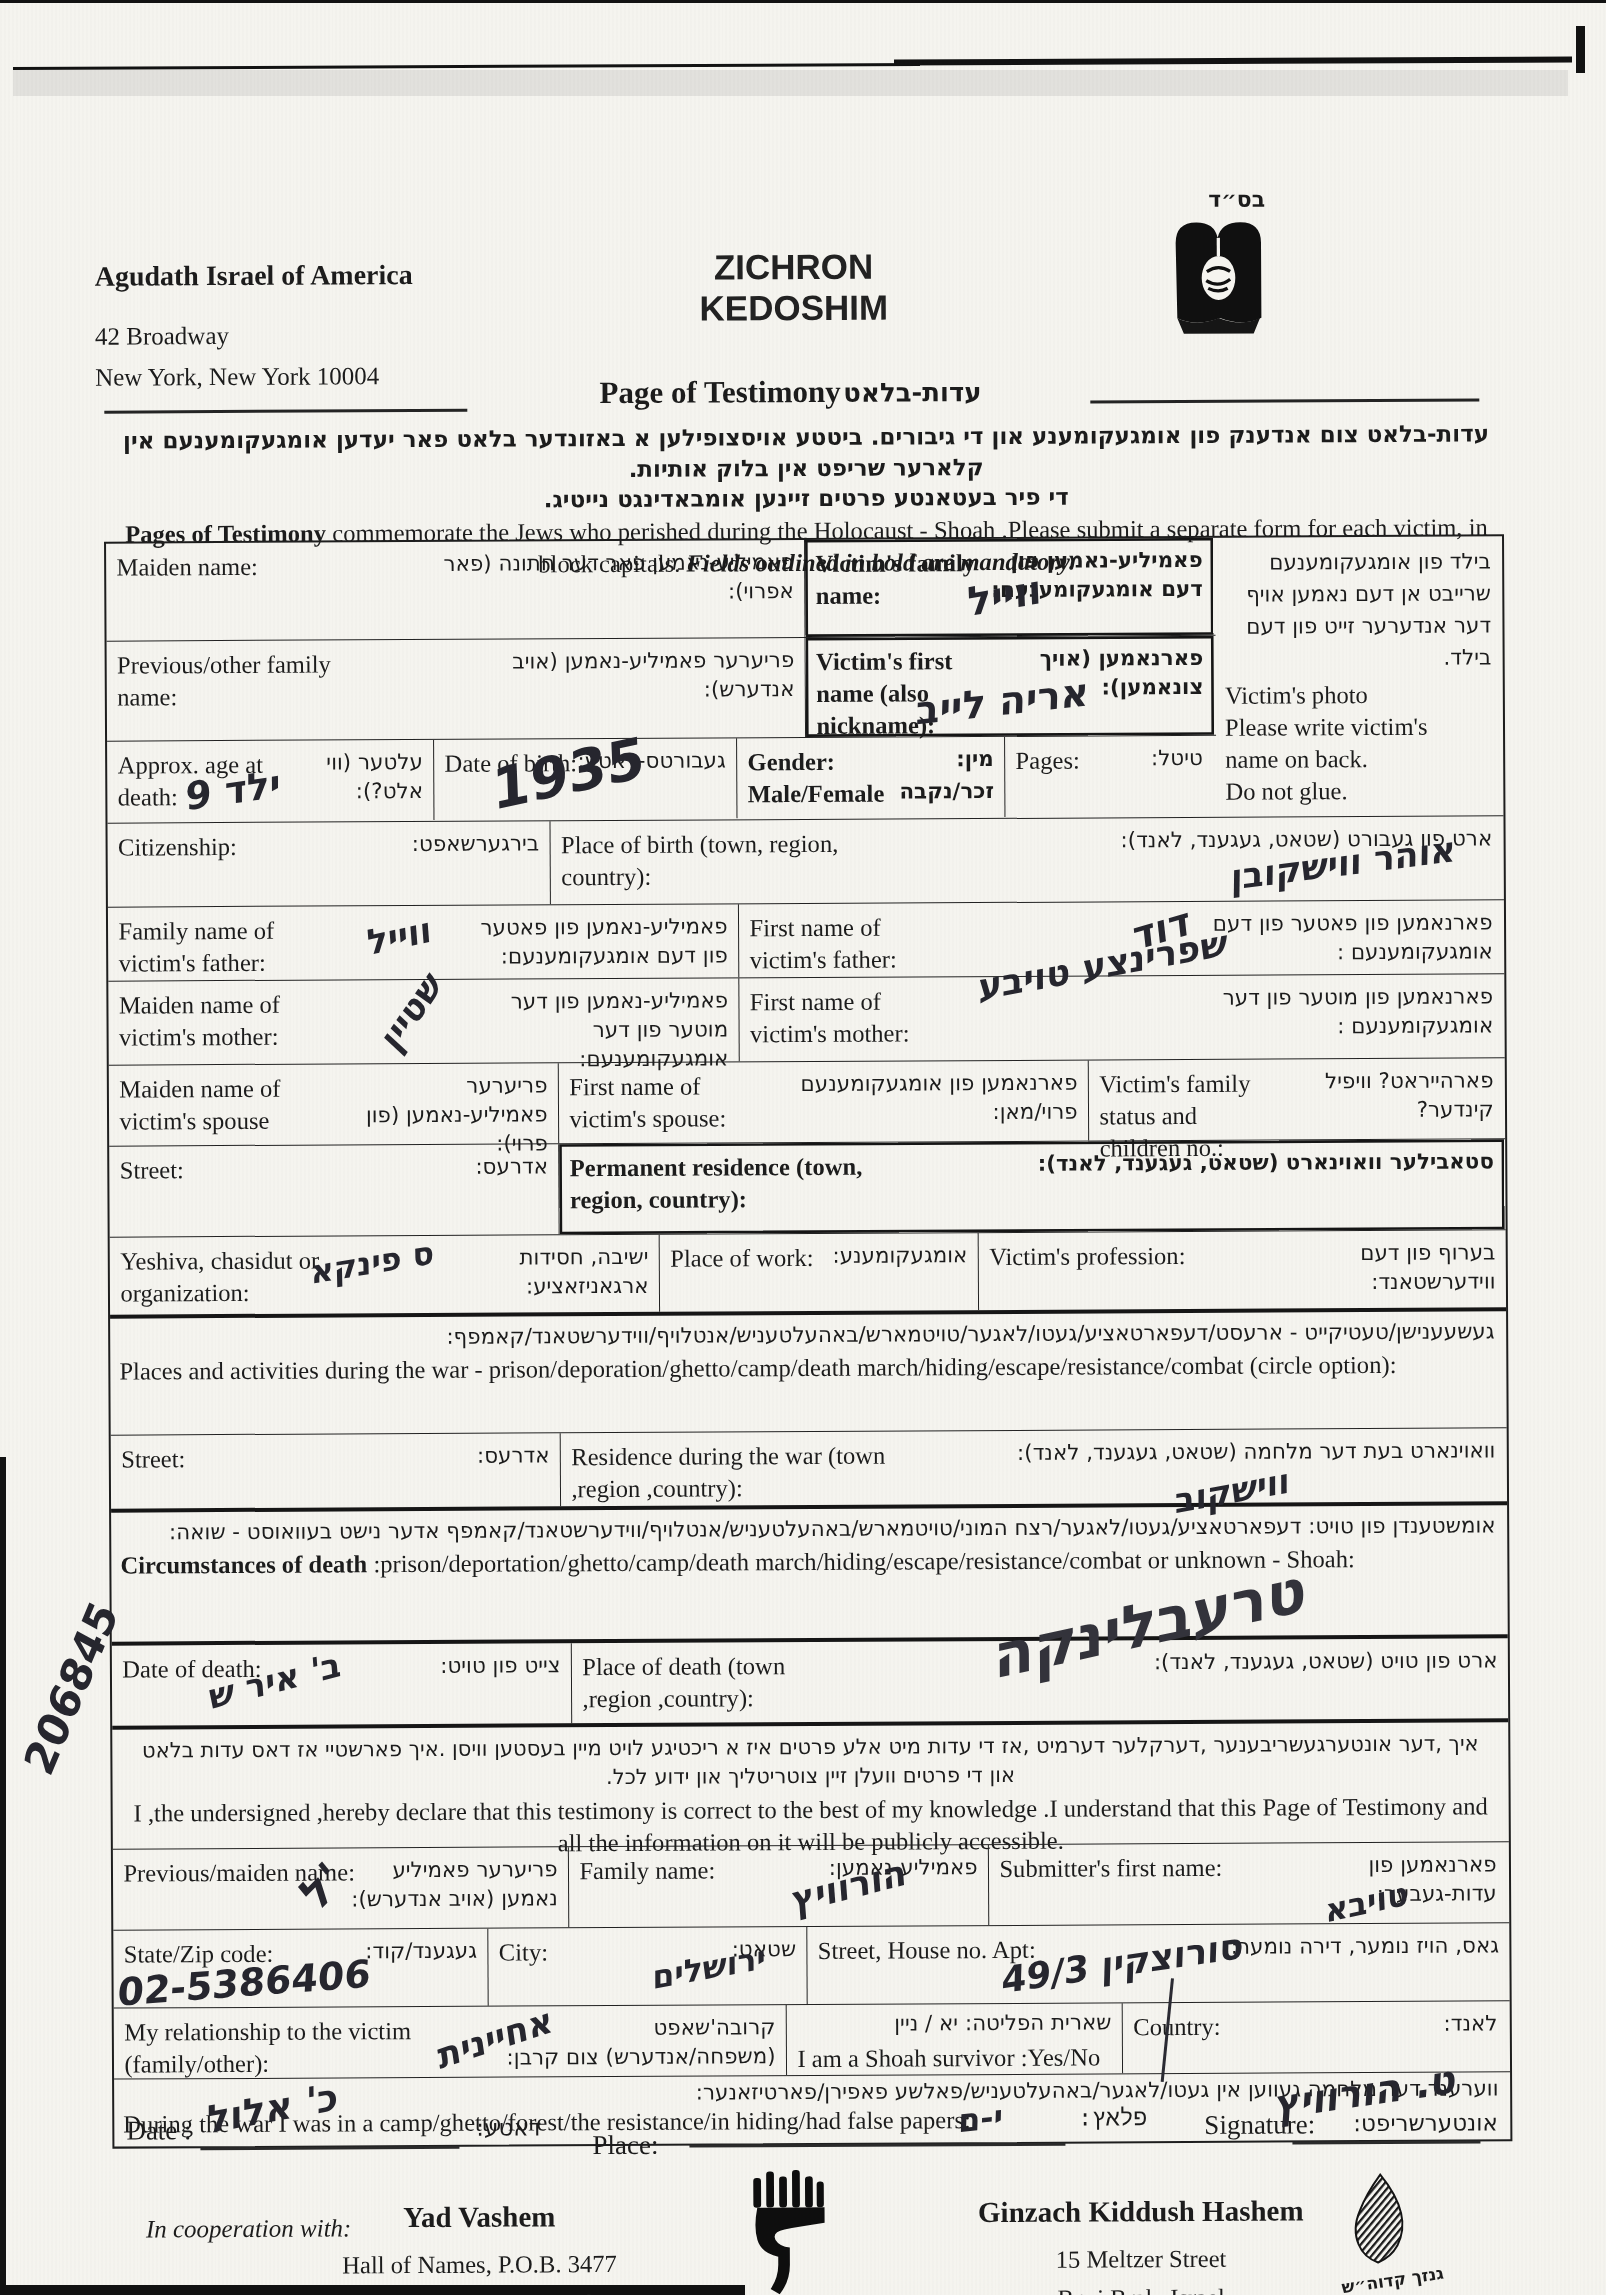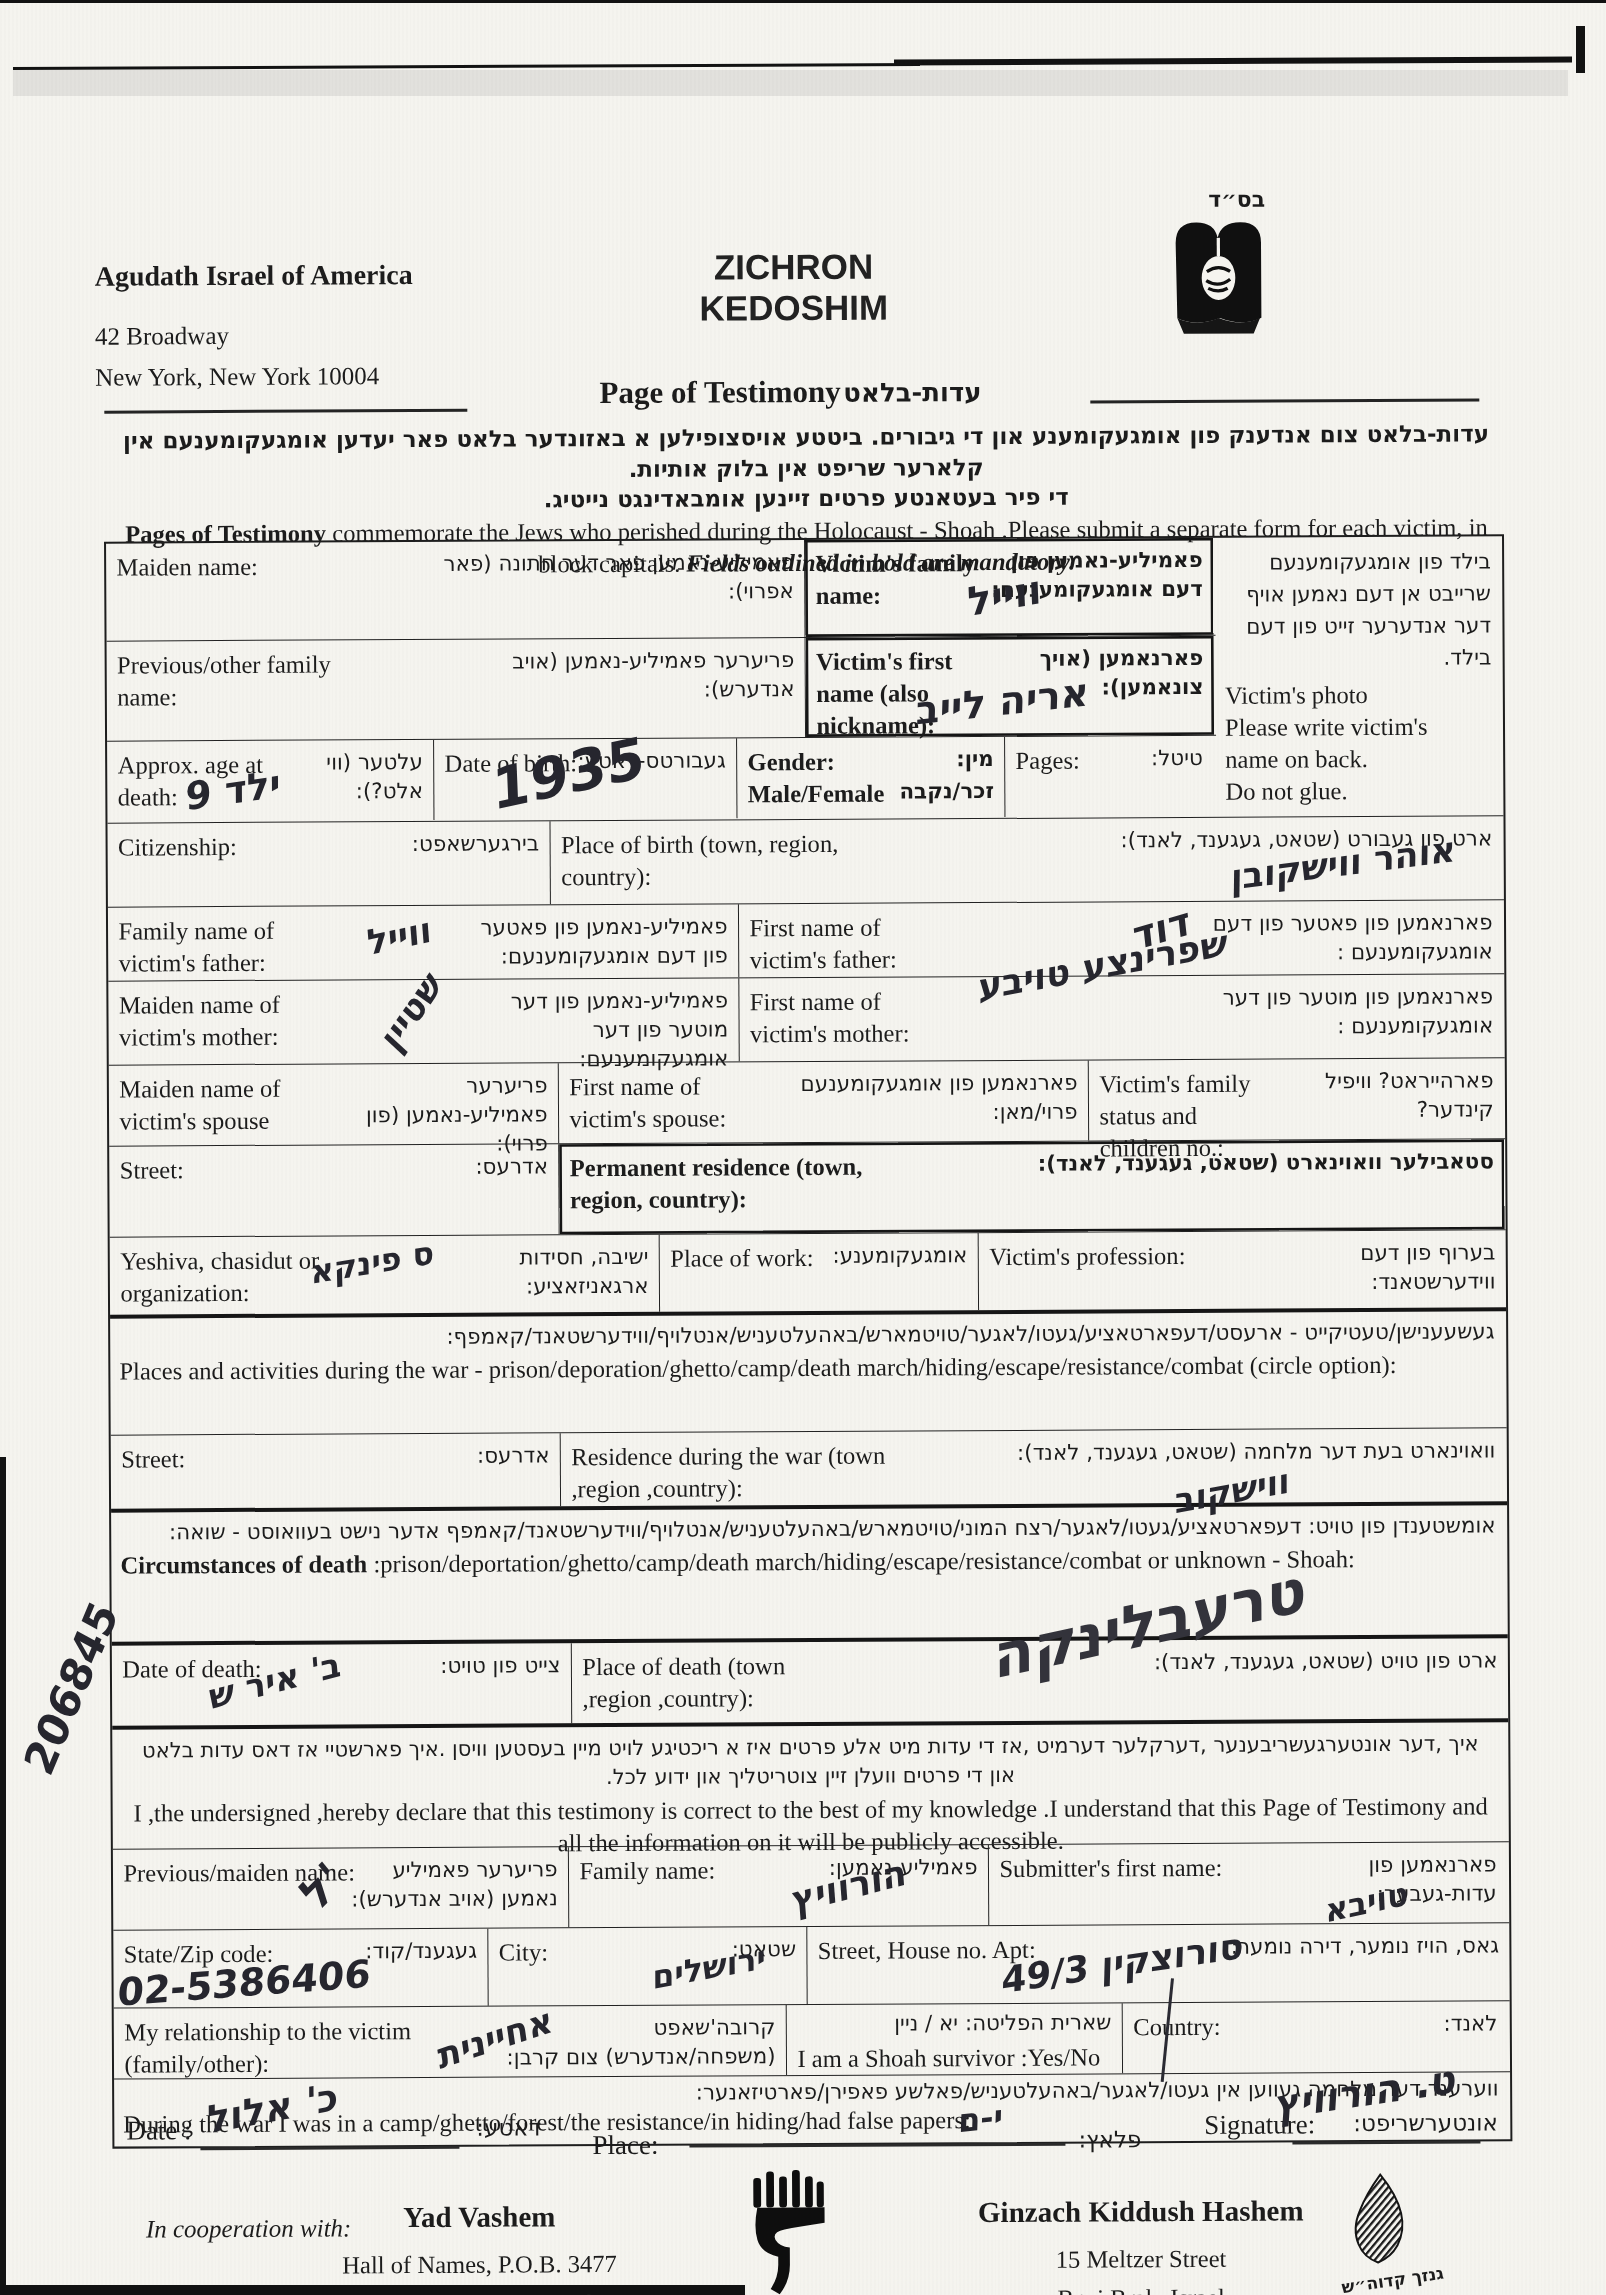--- a/index.html
+++ b/index.html
@@ -365,21 +365,21 @@
   </div>
 
   <div class="sigrow">
     <span class="lbl" style="left:120px;top:13px;">Date :</span>
     <span class="hw" style="left:201px;top:-3.9px;font-size:38px;transform:rotate(-10deg) skewX(-10deg);">כ' אלול</span>
     <div class="uline" style="left:194px;top:45px;width:259px;"></div>
     <span class="he-lbl hey" style="left:470px;top:14.2px;">דאטע:</span>
     <span class="lbl" style="left:586px;top:30px;">Place:</span>
     <div class="uline" style="left:683px;top:45px;width:376px;"></div>
     <span class="hw" style="left:952px;top:3.9px;font-size:32px;transform:rotate(-6deg) skewX(-8deg);">י-ם</span>
-    <span class="he-lbl hey" style="left:1072px;top:29px;">פלאץ:</span>
+    <span class="he-lbl hey" style="left:1072px;top:9px;font-family:Liberation Mono, monospace;">פלאץ:</span>
     <span class="lbl" style="left:1198px;top:13px;">Signature:</span>
     <div class="uline" style="left:1286px;top:45px;width:188px;"></div>
     <span class="hw" style="left:1270px;top:-14.2px;font-size:39px;transform:rotate(-8deg) skewX(-12deg);">ט. הורוויץ</span>
     <span class="he-lbl hey" style="left:1347px;top:14.2px;">אונטערשריפט:</span>
   </div>
 
   <span class="coop">In cooperation with:</span>
   <div class="foot" style="left:317px;top:2193px;width:311px;">
     <span class="name">Yad Vashem</span>
     <span>Hall of Names, P.O.B. 3477</span><br>

